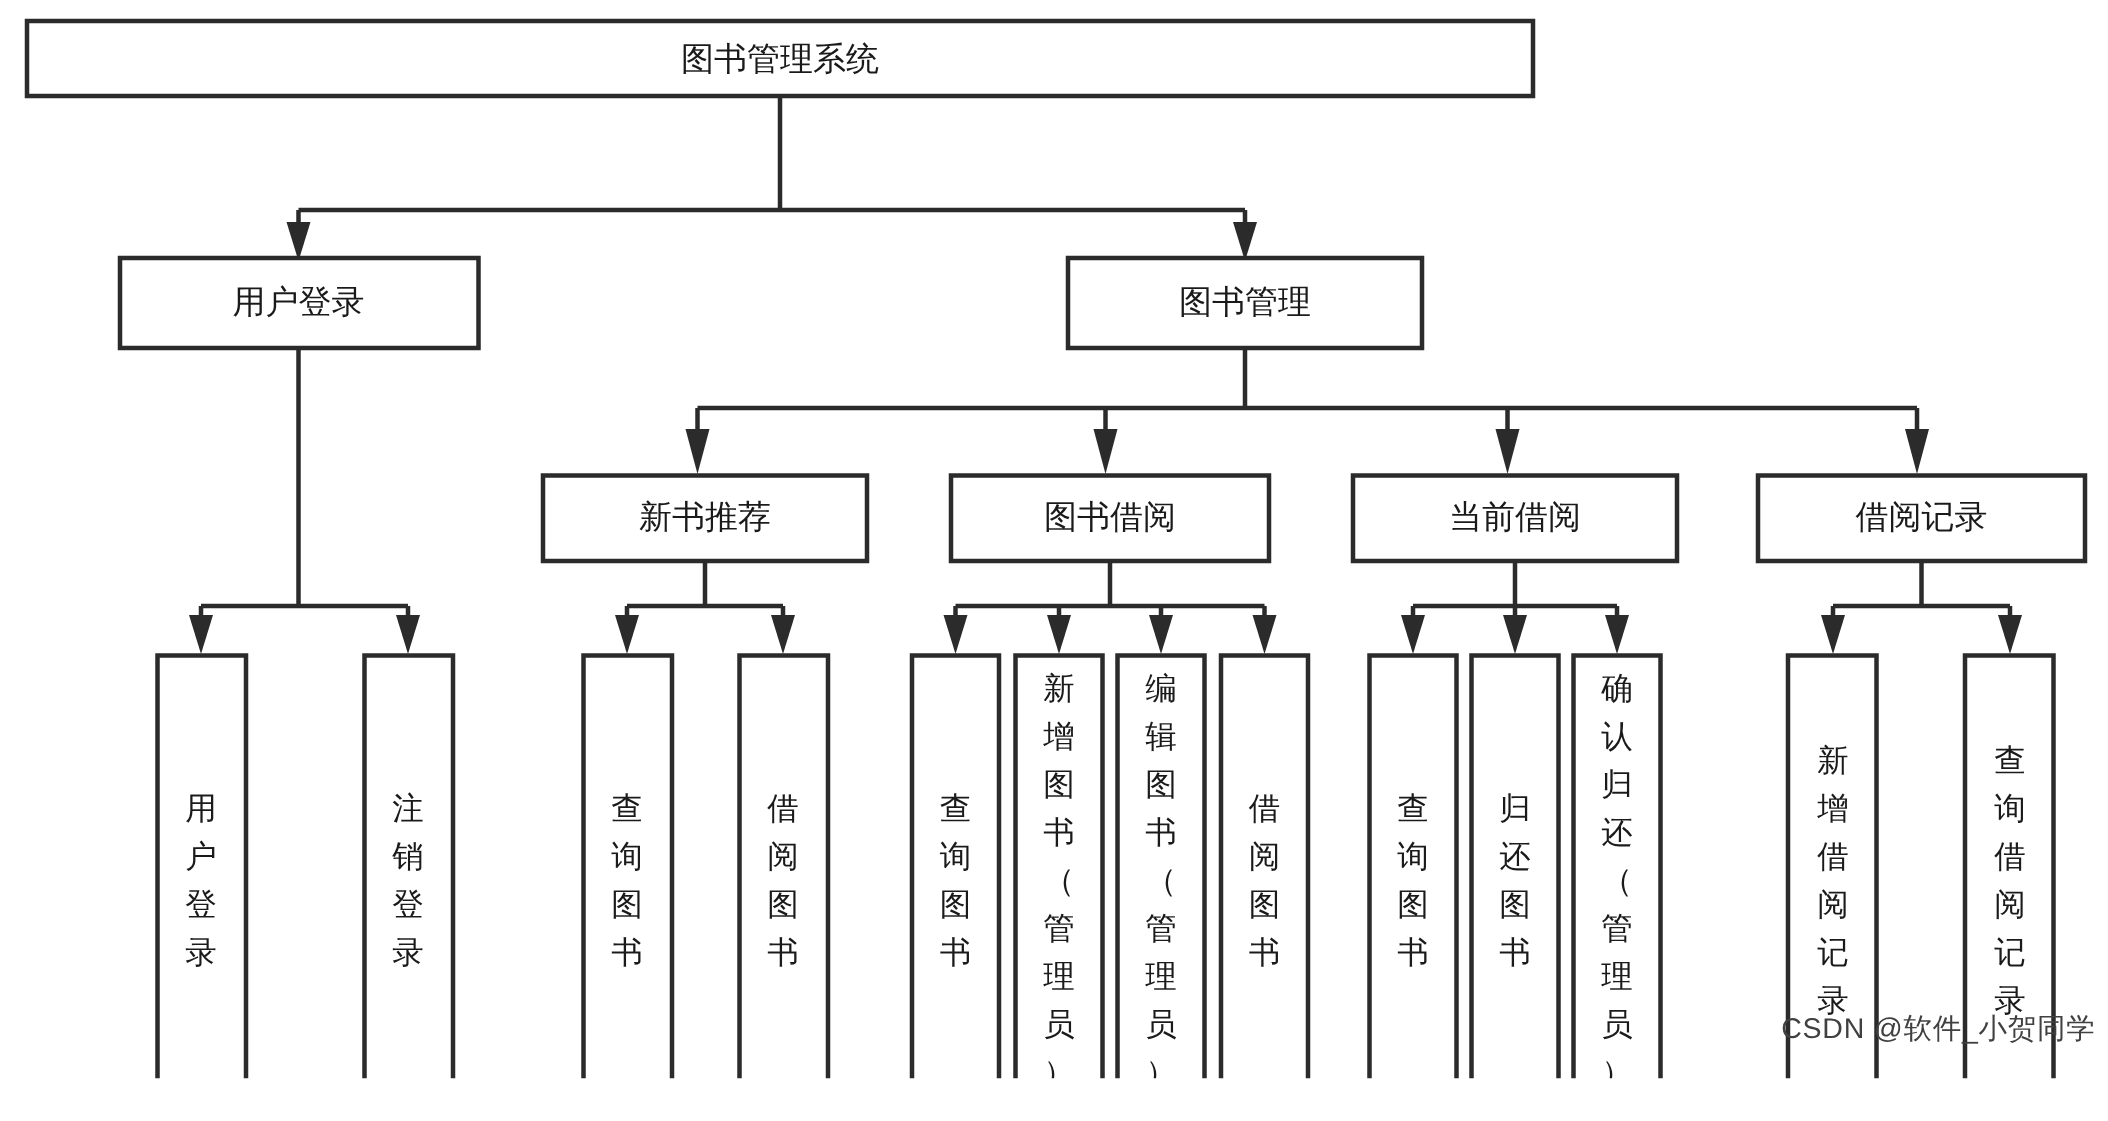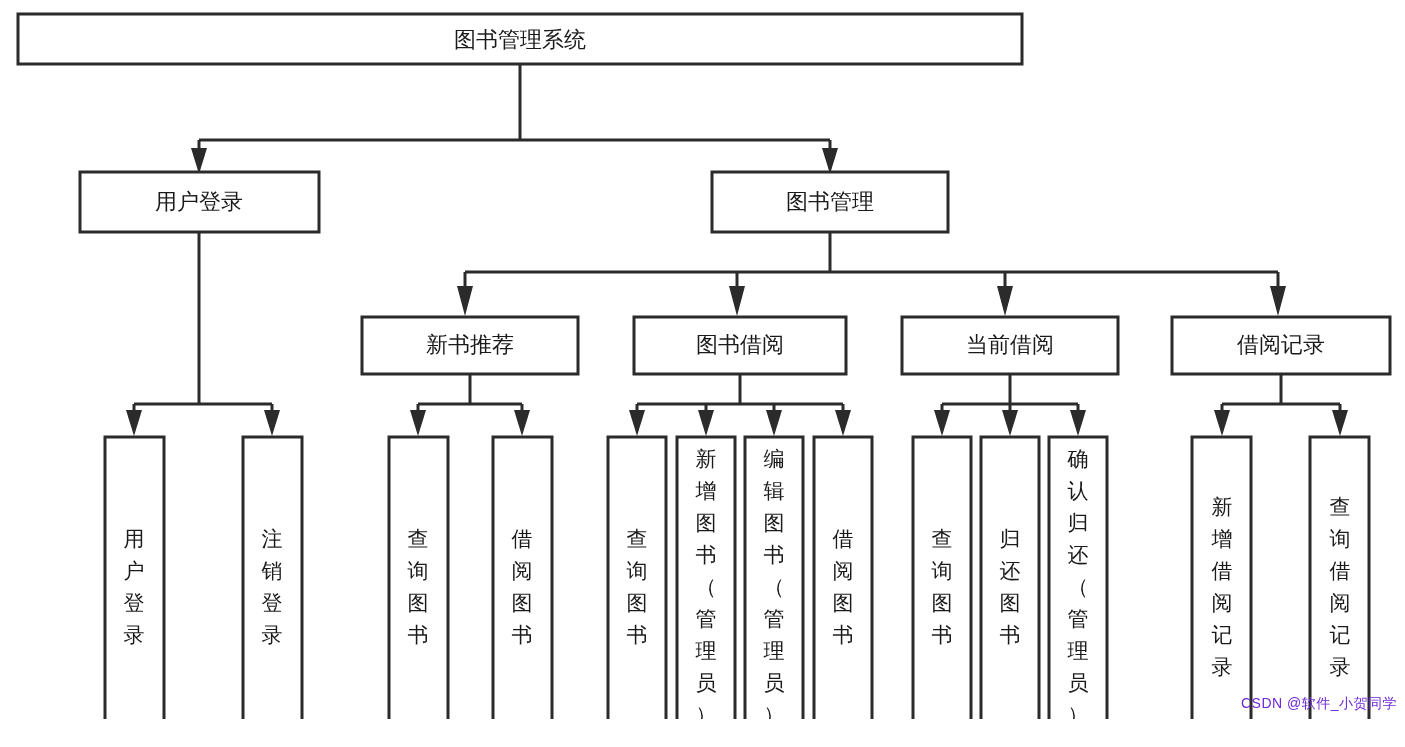--- a/index.html
+++ b/index.html
@@ -50,24 +50,24 @@
   }
   .node-label-vertical {
     fill: #1a1a1a;
     font-family: "Liberation Sans", "DejaVu Sans", sans-serif;
     font-size: 21px;
     text-anchor: middle;
   }
   .watermark {
     position: absolute;
     right: 8px;
-    bottom: 6px;
-    font-family: "Liberation Sans", "DejaVu Sans", sans-serif;
-    font-size: 14px;
-    color: #6d28d9;
+    bottom: 20px;
+    font-family: "Liberation Sans", "DejaVu Sans", sans-serif;
+    font-size: 19px;
+    color: #404040;
     letter-spacing: 0.5px;
     white-space: nowrap;
     user-select: none;
   }
 </style>
 </head>
 <body>
 
 <div id="diagram-root">
 

